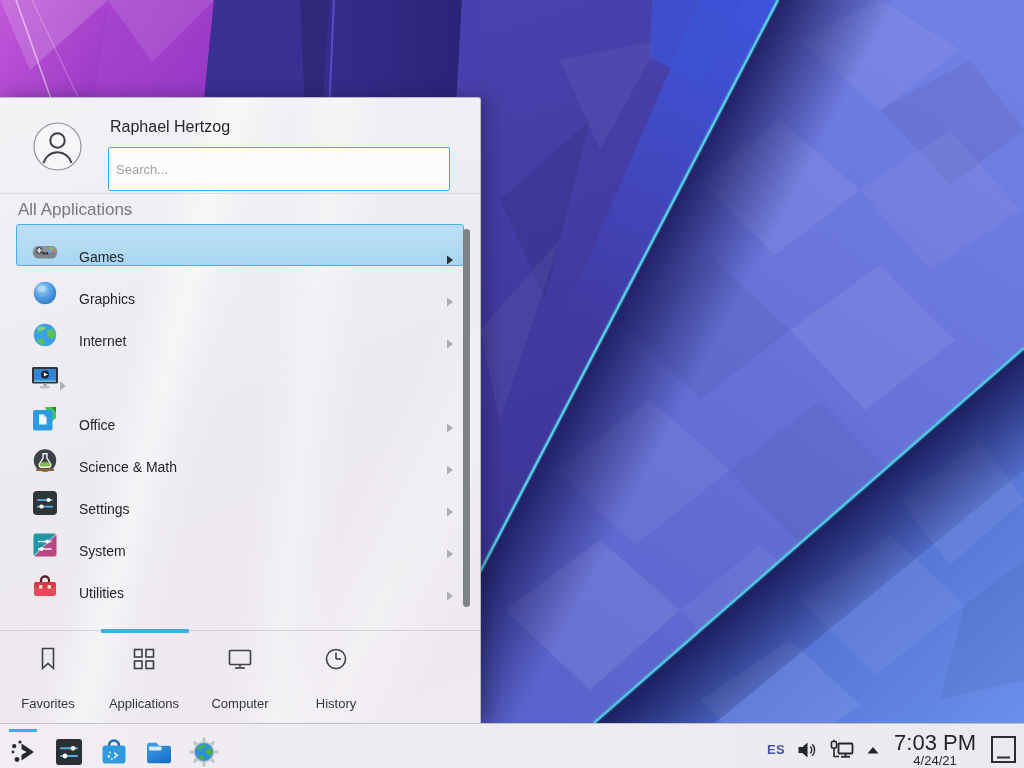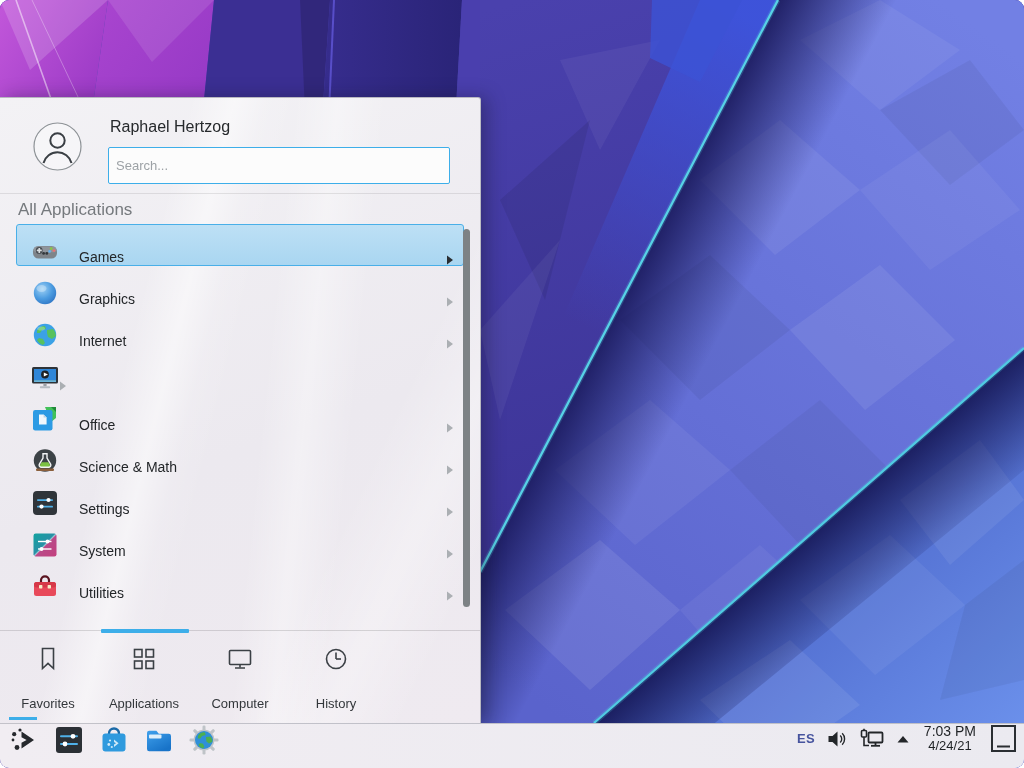--- a/index.html
+++ b/index.html
@@ -1,18 +1,18 @@
 <!DOCTYPE html>
 <html><head>
 <meta charset="utf-8">
 <style>
   * { margin:0; padding:0; box-sizing:border-box; }
   html,body { width:1024px; height:768px; overflow:hidden; }
   body { font-family:"Liberation Sans", sans-serif; color:#232629; }
-  .screen { position:relative; width:1024px; height:768px; overflow:hidden; background:#4a42ac;border-radius:9px; }
+  .screen { position:relative; width:1024px; height:768px; overflow:hidden; background:#4a42ac; }
 
   
   .wallpaper { position:absolute; inset:0; }
 
   
   .menu {
     position:absolute; left:0; top:97px; width:481px; height:626px;
     background:linear-gradient(160deg,#f3f2f5 0%,#ece9ef 55%,#efeaf0 100%);
     border-top:1px solid rgba(120,125,135,.45);
     border-right:1px solid rgba(120,125,135,.45);
@@ -23,21 +23,21 @@
     content:""; position:absolute; inset:0; pointer-events:none;
     background:
       linear-gradient(104deg, transparent 30%, rgba(255,255,255,.5) 37%, rgba(255,255,255,.12) 42%, transparent 47%),
       linear-gradient(96deg, transparent 54%, rgba(255,255,255,.35) 62%, transparent 71%),
       linear-gradient(115deg, transparent 70%, rgba(255,255,255,.3) 80%, transparent 90%);
   }
   .menu-header { position:absolute; left:0; top:0; right:0; height:96px; border-bottom:1px solid rgba(0,0,0,.09); }
   .avatar { position:absolute; left:33px; top:24px; width:49px; height:49px; }
   .user-name { position:absolute; left:110px; top:20px; font-size:16px; color:#26292c; }
   .search-box {
-    position:absolute; left:108px; top:49px; width:342px; height:37px;
+    position:absolute; left:108px; top:49px; width:342px; height:44px;
     border:1px solid #3daee9; border-radius:2px; background:#fcfcfc;
     font-family:"Liberation Sans",sans-serif; font-size:13px; color:#232629; padding:0 7px; outline:none;
   }
   .search-box::placeholder { color:#9da2a6; }
   .section-label { position:absolute; left:18px; top:102px; font-size:17px; color:#75797d; }
 
   .menu-list { position:absolute; left:0; top:124px; right:0; height:407px; overflow:hidden; }
   .mi { position:relative; height:42px; margin:0 16px; display:flex; align-items:flex-end; border:1px solid transparent; border-radius:3px; }
   .mi:first-child { margin-top:2px; }
   .mi.selected { background:linear-gradient(180deg,#bde0f5,#a9d6f1); border-color:#4badе9; border-color:#49afe8; }
@@ -53,30 +53,30 @@
   .tab { position:relative; width:20%; display:flex; flex-direction:column; align-items:center; padding-top:14px;gap:13px; }
   .tab-icon { width:28px; height:28px; }
   .tab-label { margin-top:10px; font-size:13px; color:#33373b; }
   .tab-indicator { position:absolute; left:101px; top:-2px; width:88px; height:3.5px; background:#3daee9; border-radius:1px; }
 
   
   .taskbar {
     position:absolute; left:0; bottom:0; width:1024px; height:45px;
     background:linear-gradient(90deg,#f1edf2,#ebeaf0);
     border-top:1px solid rgba(110,115,125,.35);
-    display:flex; align-items:flex-start;margin-top:34px;
+    display:flex; align-items:flex-end;margin-top:34px;
   }
   .launchers { display:flex; align-items:center; gap:13px; padding-left:8px; }
   .launcher { position:relative; width:32px; height:32px; }
   .launcher svg { display:block; }
   .task-indicator { position:absolute; left:1px; top:-7px; width:28px; height:3px; background:#3daee9; }
   .tray { margin-left:auto; display:flex; align-items:center; gap:11px; padding-right:7px; }
   .kbd-layout { font-size:13px; font-weight:bold; color:#47549e; letter-spacing:.3px; }
   .clock { display:flex; flex-direction:column; align-items:center; line-height:1.05; margin:0 3px; }
-  .clock-time { font-size:14px; color:#1f2225; }
+  .clock-time { font-size:22px; color:#1f2225; }
   .clock-date { font-size:13px; color:#1f2225; }
   .tray svg { display:block; }
 </style>
 </head>
 <body>
 
 <div class="screen">
 
   <svg class="wallpaper" viewBox="0 0 1024 768" preserveAspectRatio="none">
     <defs>

